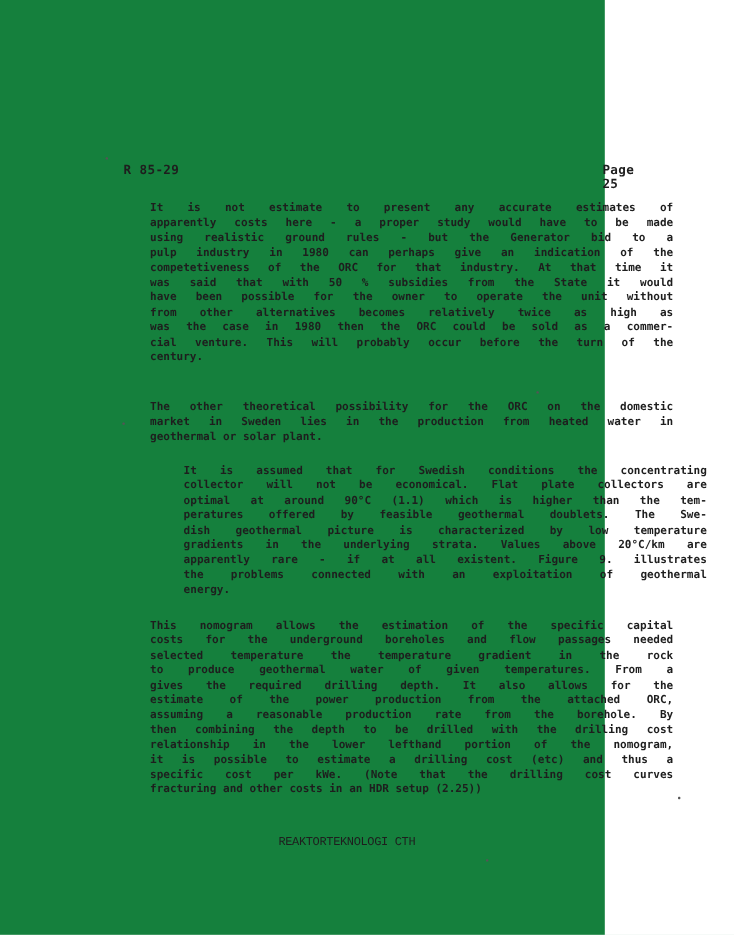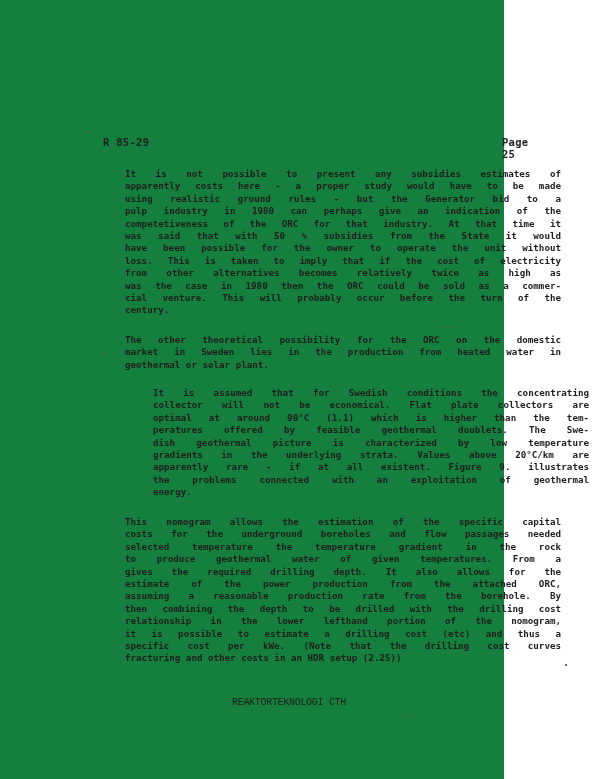--- a/index.html
+++ b/index.html
@@ -19,28 +19,27 @@
 </style>
 </head>
 <body>
 
 <div class="page">
 
   <div class="header-left">R 85-29</div>
   <div class="header-right">Page 25</div>
 
   <div class="para p1">
-    <span class="line">It is not possible to present any subsidies estimates of</span>
+    <span class="line">It is not estimate to present any accurate estimates of</span>
     <span class="line">apparently costs here - a proper study would have to be made</span>
     <span class="line">using realistic ground rules - but the Generator bid to a</span>
     <span class="line">pulp industry in  1980 can perhaps give an indication of the</span>
     <span class="line">competetiveness of the ORC for that industry. At that time it</span>
     <span class="line">was said that with 50 % subsidies from the State it would</span>
     <span class="line">have been possible for the owner to operate the unit without</span>
-    <span class="line">loss. This is taken to imply that if the cost of electricity</span>
     <span class="line">from other alternatives becomes relatively twice as high as</span>
     <span class="line">was the case in 1980 then the ORC could be sold as a commer-</span>
     <span class="line">cial venture. This will probably occur before the turn of the</span>
     <span class="line last">century.</span>
   </div>
 
   <div class="para p2">
     <span class="line">The other theoretical possibility for the ORC on the domestic</span>
     <span class="line">market in Sweden lies in the production from heated water in</span>
     <span class="line last">geothermal or solar plant.</span>

